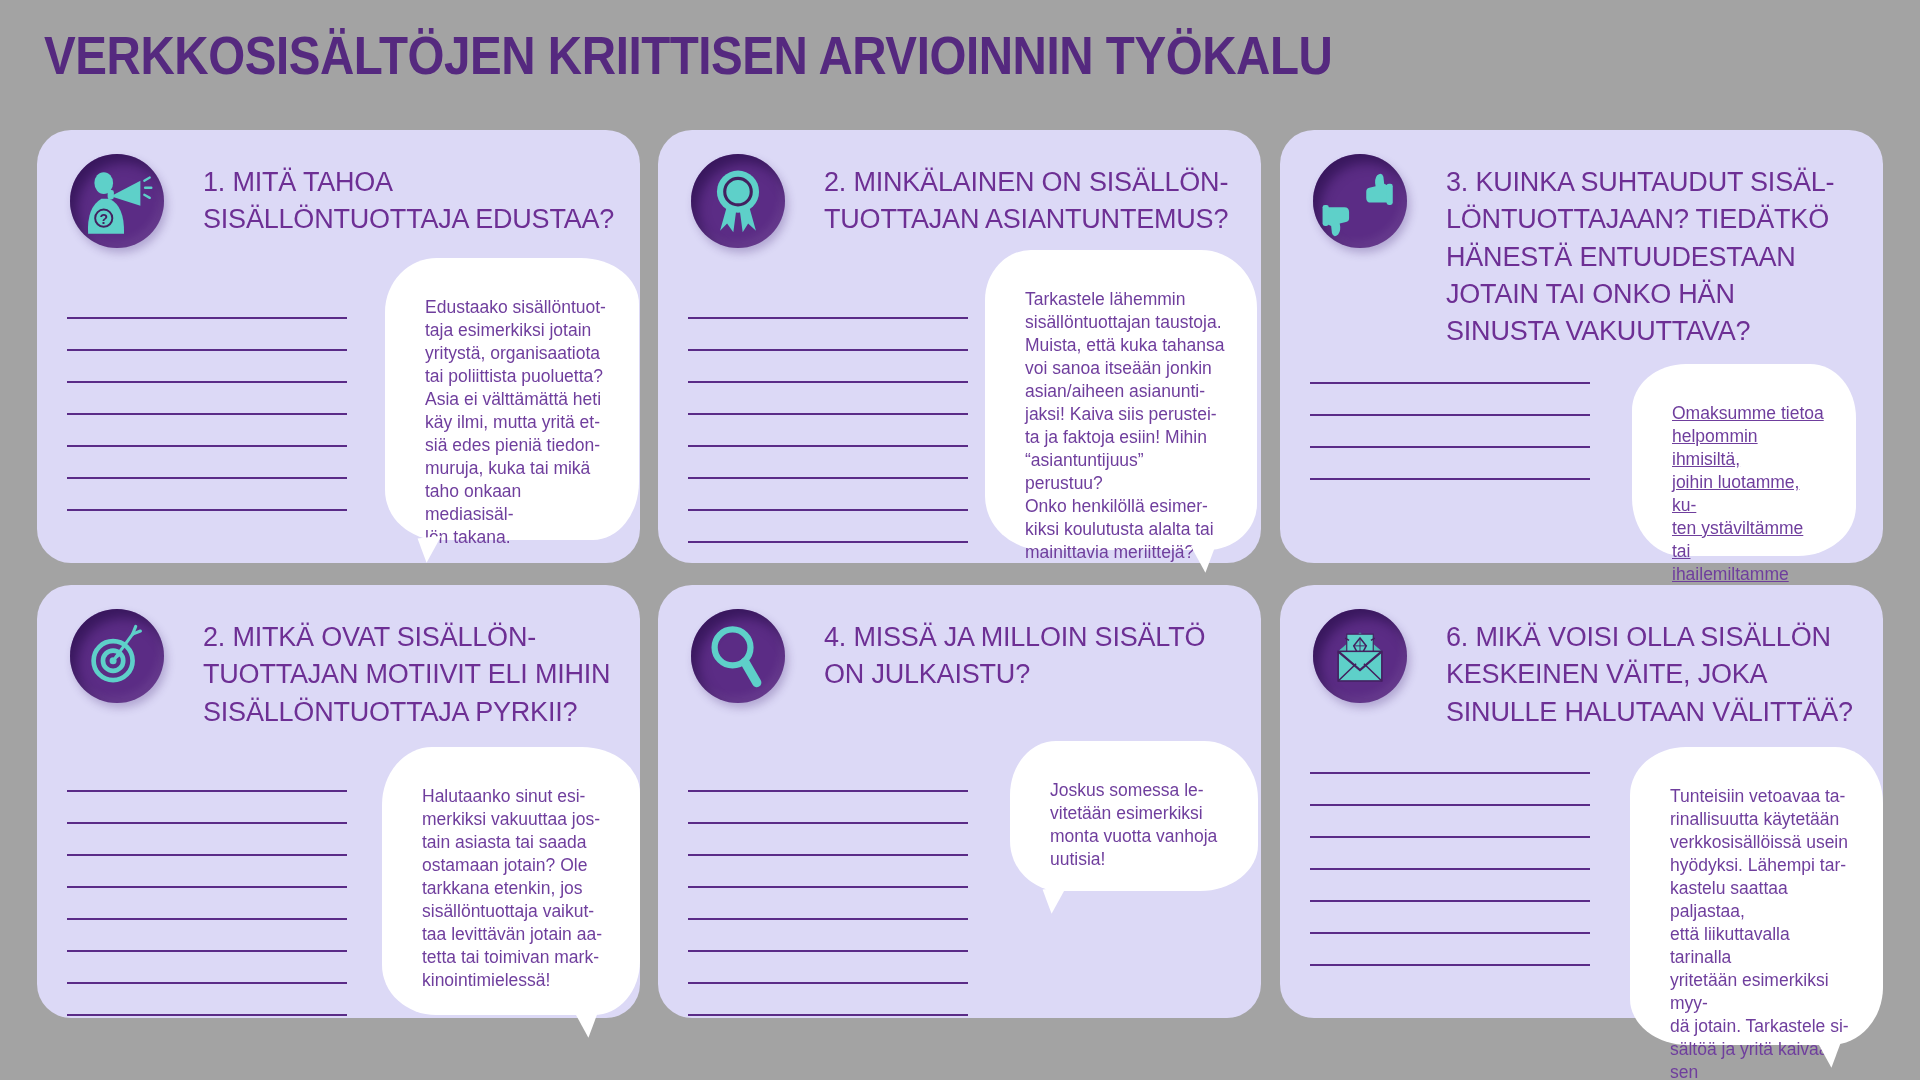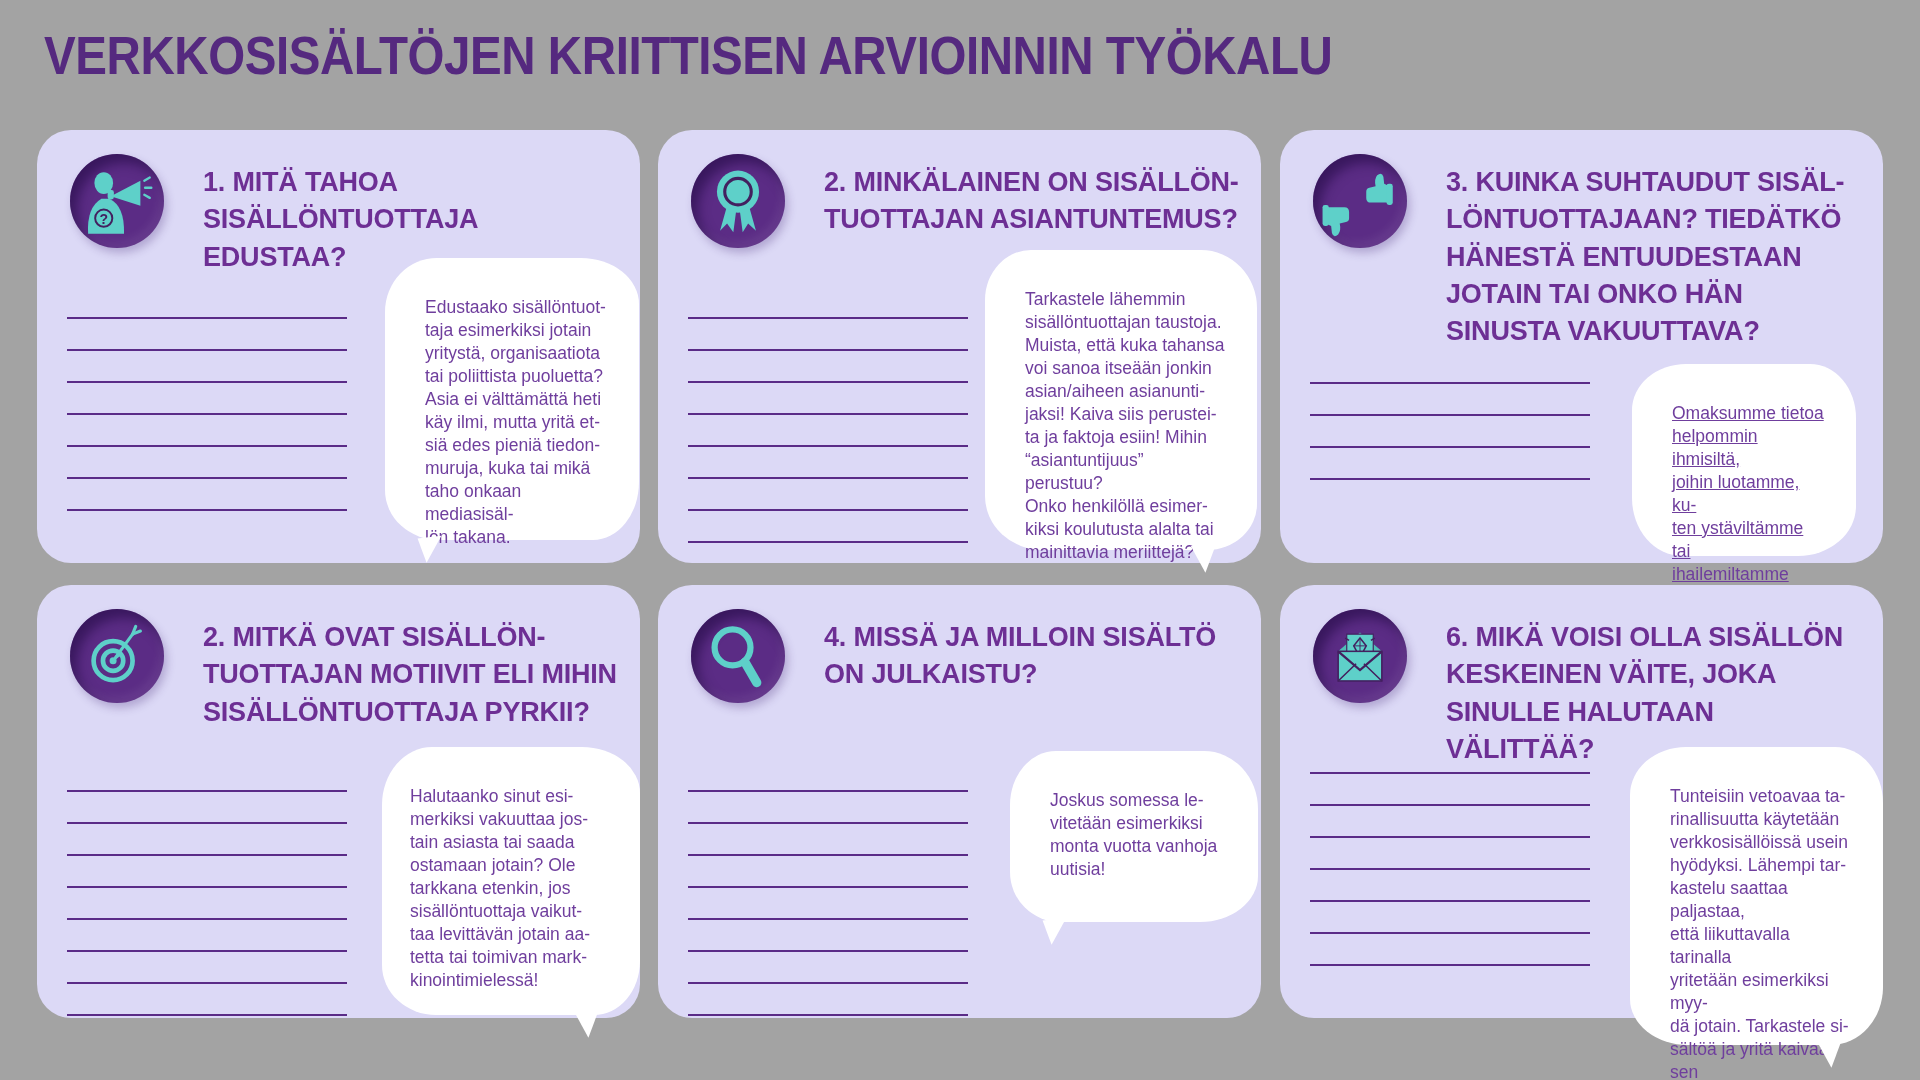--- a/index.html
+++ b/index.html
@@ -23,21 +23,21 @@
   .icon-circle{
     position:absolute;left:33px;top:24px;width:94px;height:94px;border-radius:50%;
     background:#5b2c85;
     box-shadow: inset 7px 9px 12px rgba(30,8,62,.55), inset -4px -6px 10px rgba(255,255,255,.07), 3px 5px 8px rgba(70,40,120,.28);
     display:flex;align-items:center;justify-content:center;
   }
   .icon-circle svg{width:78px;height:78px;display:block;}
 
   .heading{
     position:absolute;left:166px;top:34px;right:16px;margin:0;
-    font-size:27px;line-height:1.38;font-weight:700;color:#6d2f94;
+    font-size:27px;line-height:1.38;font-weight:400;color:#6d2f94;
     white-space:pre-line;letter-spacing:-0.2px;
   }
 
   .write-lines{position:absolute;left:30px;width:280px;}
   .wline{height:30px;border-bottom:2px solid #5a2b87;}
   .card1 .write-lines{top:157px}
   .card2 .write-lines{top:157px}
   .card3 .write-lines{top:222px}
   .card4 .write-lines{top:175px}
   .card5 .write-lines{top:175px}
@@ -45,22 +45,22 @@
 
   .bubble{
     position:absolute;background:#ffffff;color:#6f3e9d;
     font-size:17.5px;line-height:23px;
     box-sizing:border-box;padding:22px 16px 18px 24px;
   }
   .bubble p{margin:16px;white-space:pre-line;}
   .card1 .bubble{left:348px;top:128px;width:254px;height:282px;border-radius:52px 58px 46px 54px/54px 46px 58px 50px;}
   .card2 .bubble{left:327px;top:120px;width:272px;height:300px;border-radius:46px 56px 50px 58px/50px 58px 46px 54px;}
   .card3 .bubble{left:352px;top:234px;width:224px;height:192px;border-radius:54px 46px 58px 50px/46px 54px 50px 58px;text-decoration:underline;}
-  .card4 .bubble{left:345px;top:162px;width:258px;height:268px;border-radius:50px 58px 46px 54px/58px 46px 54px 50px;padding-left:12px;}
-  .card5 .bubble{left:352px;top:166px;width:248px;height:171px;border-radius:46px 54px 58px 50px/54px 58px 46px 50px;}
+  .card4 .bubble{left:345px;top:162px;width:258px;height:268px;border-radius:50px 58px 46px 54px/58px 46px 54px 50px;}
+  .card5 .bubble{left:352px;top:156px;width:248px;height:150px;border-radius:46px 54px 58px 50px/54px 58px 46px 50px;}
   .card6 .bubble{left:350px;top:162px;width:253px;height:298px;border-radius:56px 48px 52px 58px/48px 56px 58px 46px;}
 
   .bubble::after{content:"";position:absolute;bottom:-22px;width:0;height:0;border-style:solid;}
   .tail-bl::after{left:34px;border-width:25px 18px 0 6px;border-color:#ffffff transparent transparent transparent;transform:rotate(-7deg);}
   .tail-br::after{right:44px;border-width:25px 6px 0 18px;border-color:#ffffff transparent transparent transparent;transform:rotate(7deg);}
   .no-tail::after{display:none;}
 </style>
 </head>
 <body>
 

